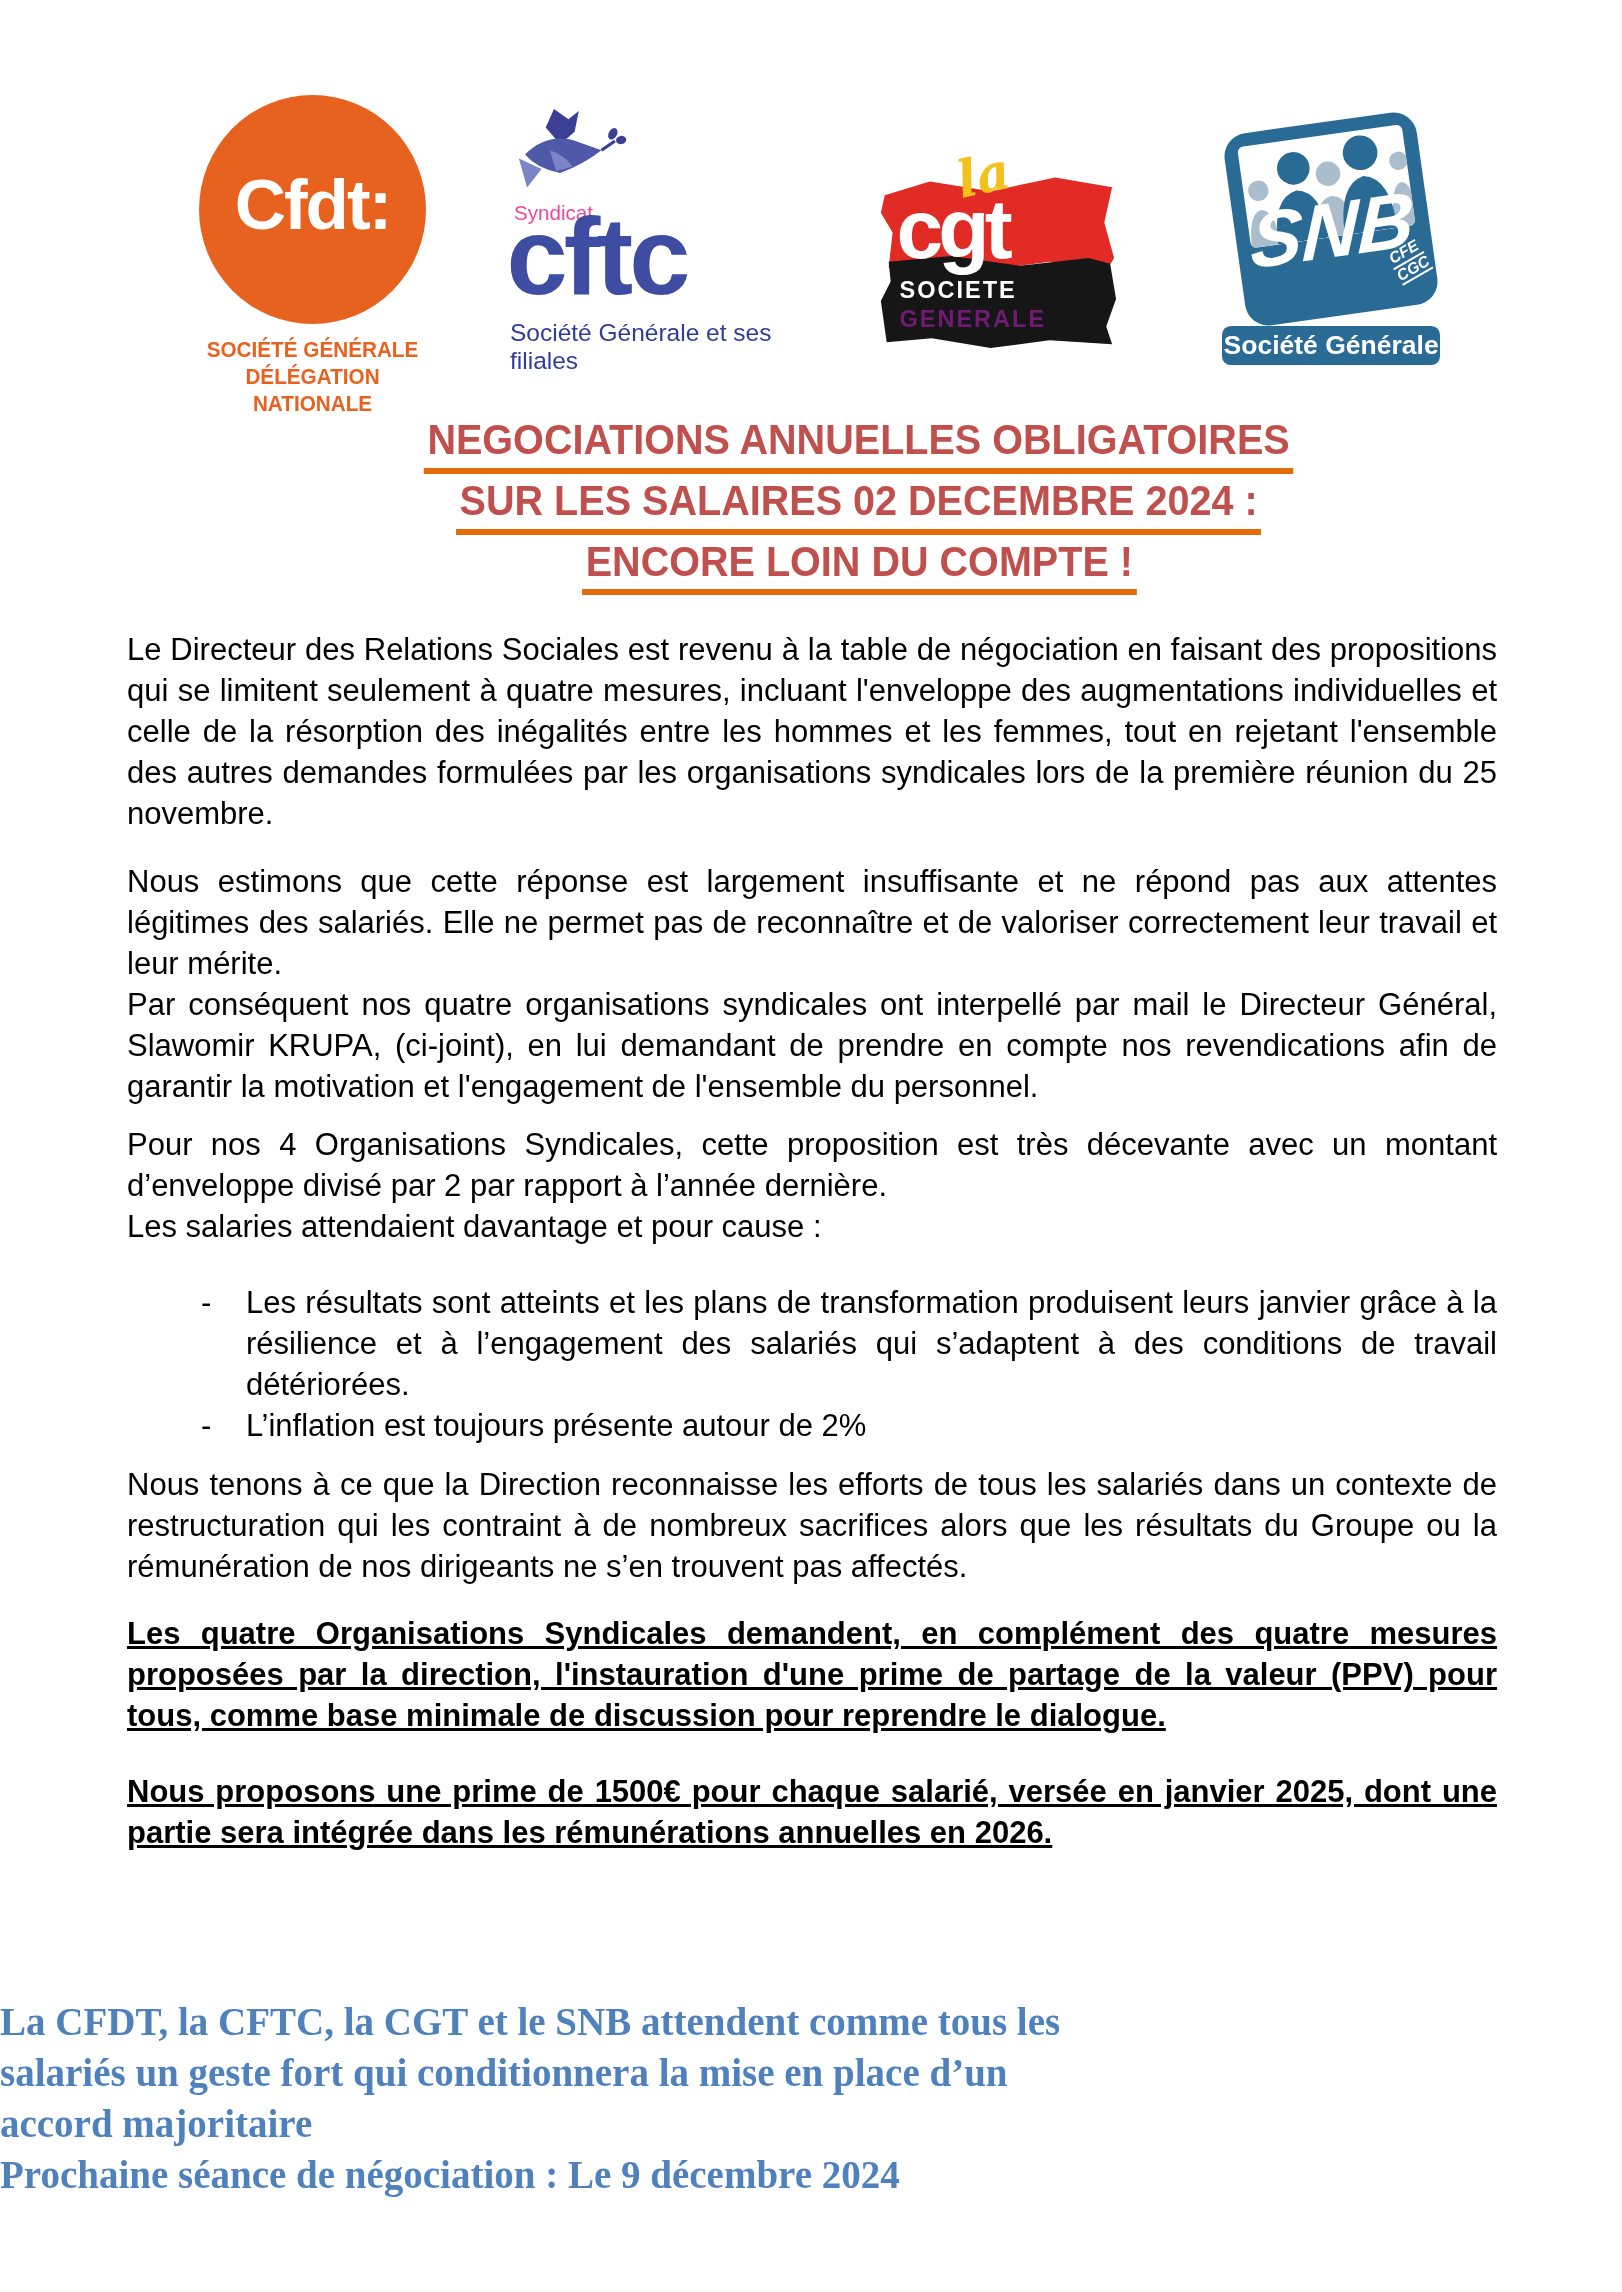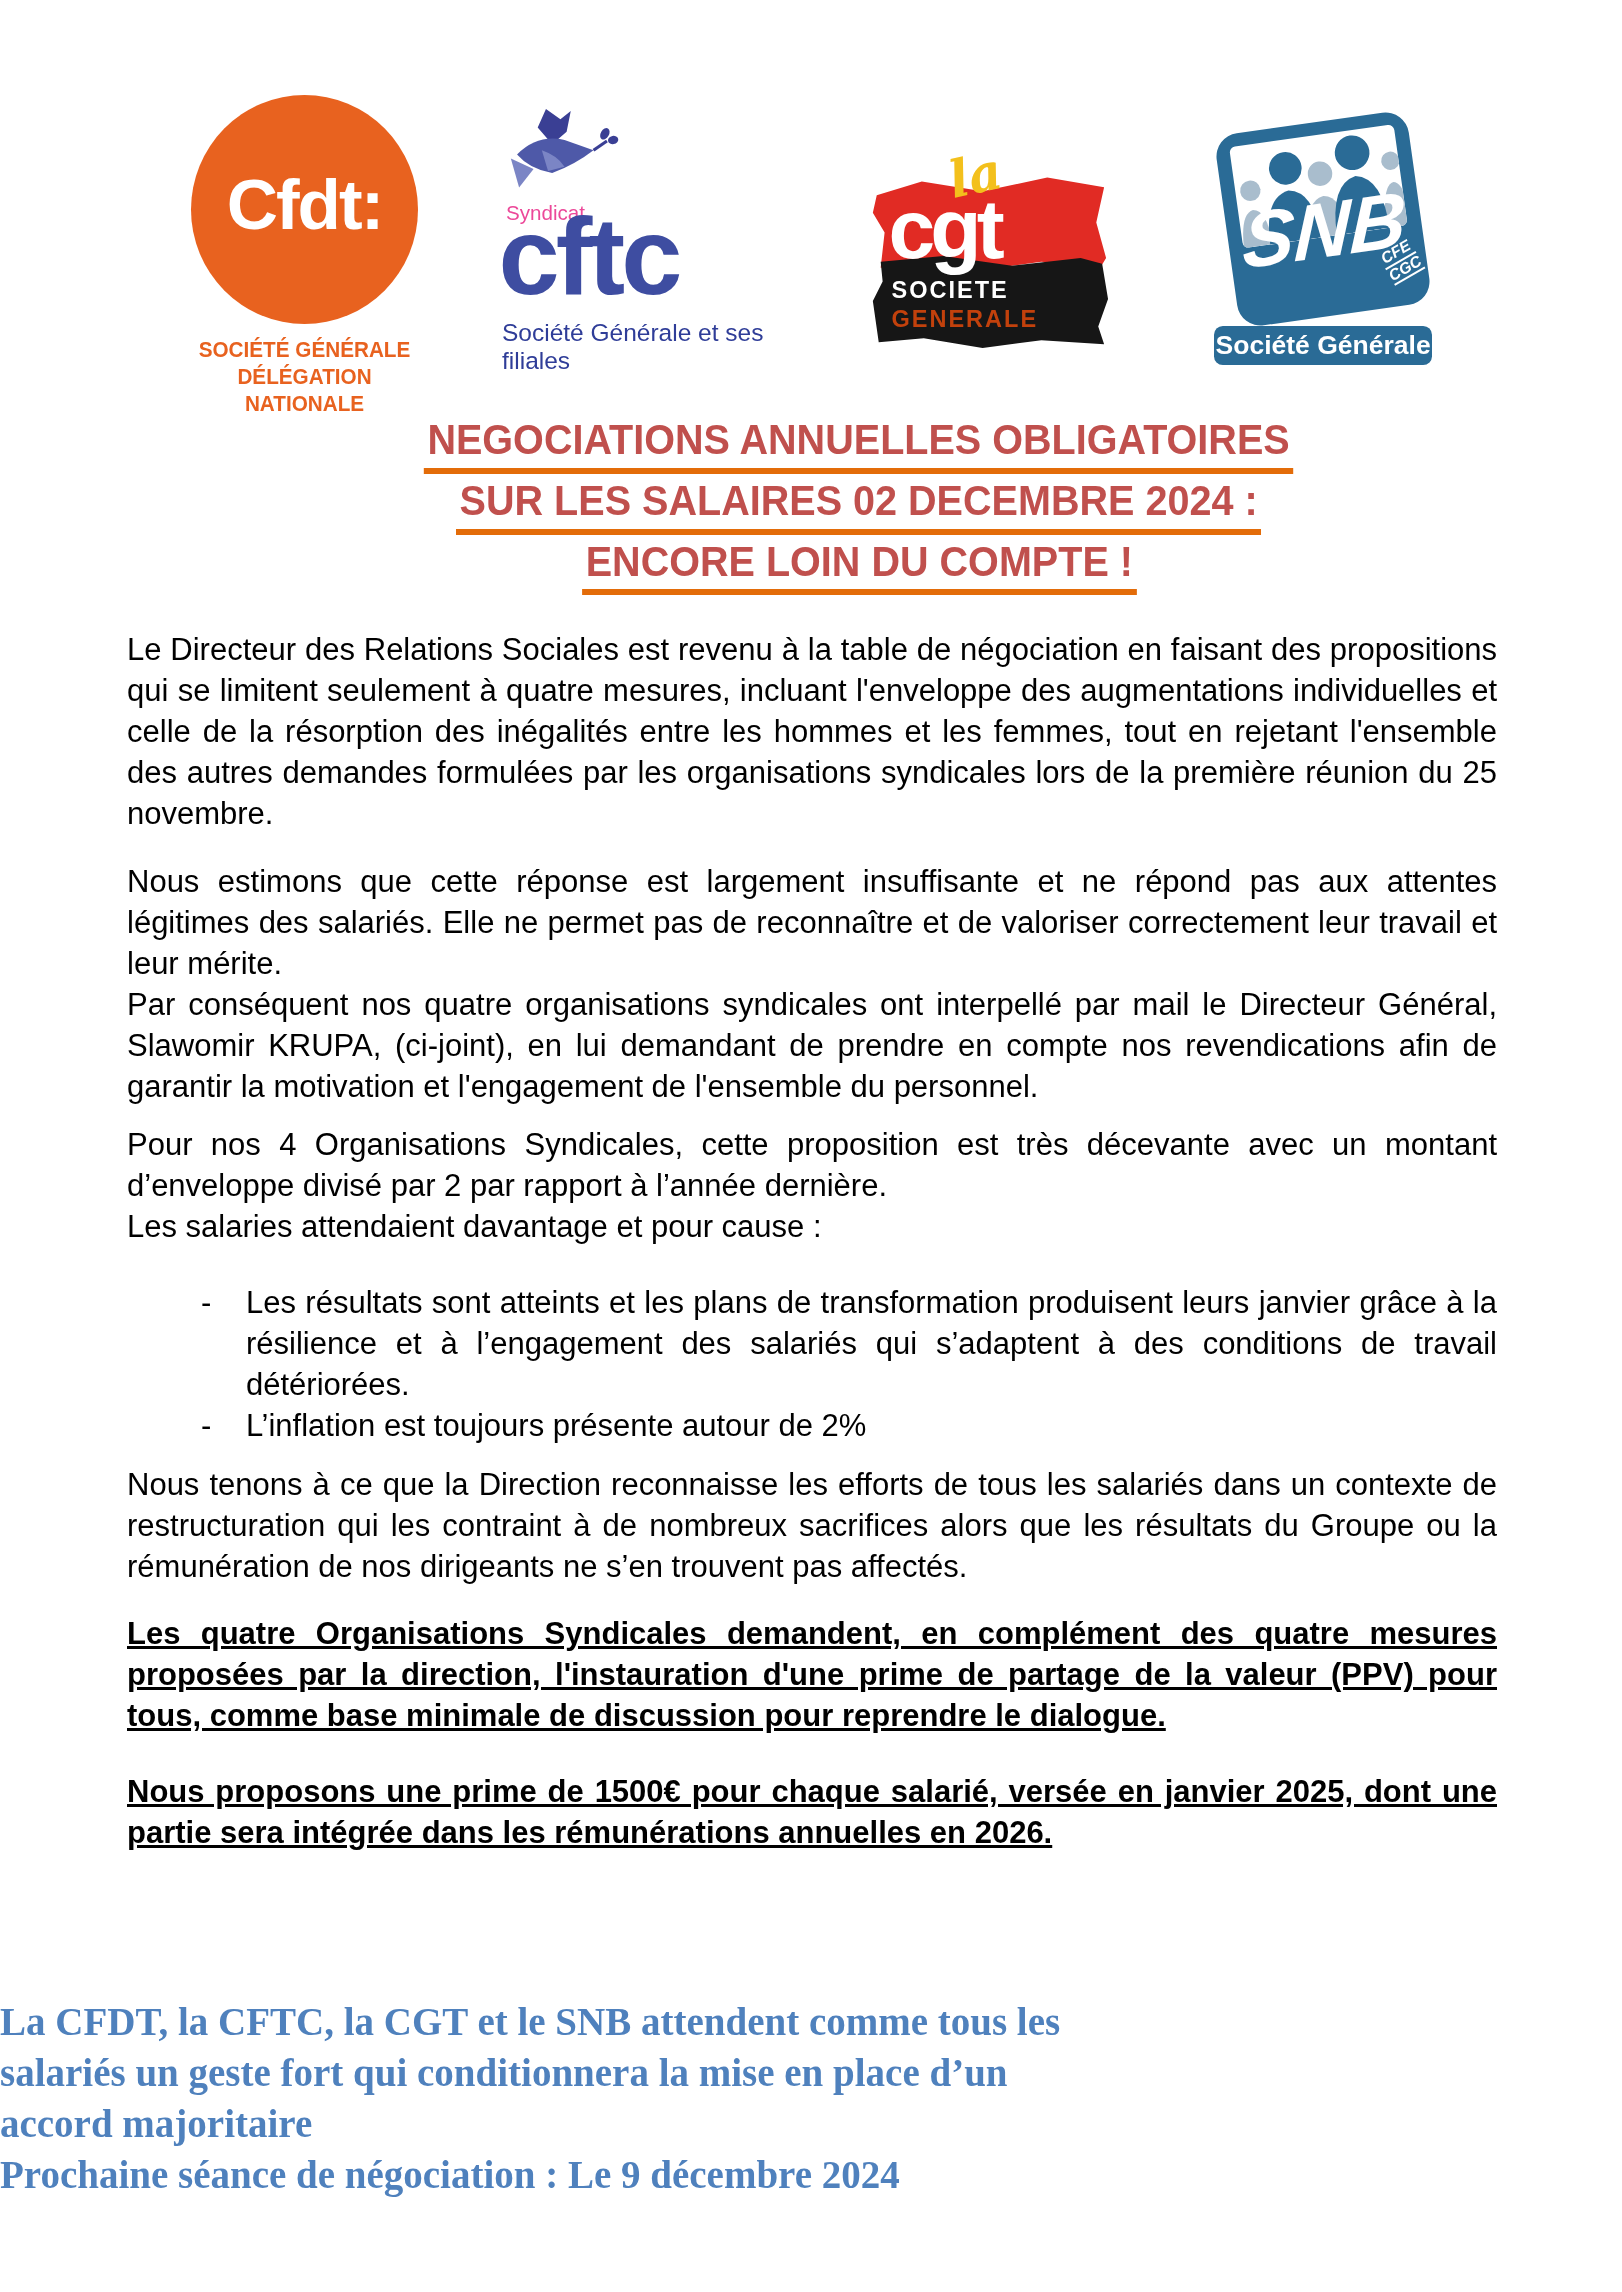--- a/index.html
+++ b/index.html
@@ -7,42 +7,42 @@
     position:relative;
     width:1622px;height:2293px;
     margin:0 auto;
     background:#ffffff;
     font-family:"Liberation Sans",sans-serif;
     color:#000;
     overflow:hidden;
   }
 
   
-  .logos{position:absolute;top:83px;left:128px;width:1343px;height:328px;}
+  .logos{position:absolute;top:83px;left:136px;width:1343px;height:328px;}
 
   
   .cfdt{position:absolute;left:57px;top:11.8px;width:239px;text-align:center;}
   .cfdt-circle{width:227px;height:229px;border-radius:50%;background:#E8621F;position:relative;margin:0 auto;}
   .cfdt-brand{position:absolute;left:0;right:0;top:50%;transform:translateY(-55%);color:#fff;font-size:71px;font-weight:bold;letter-spacing:-2px;}
   .cfdt-caption{margin-top:11.8px;color:#E8621F;font-weight:bold;font-size:22.5px;line-height:27.4px;transform:scaleX(0.92);transform-origin:center;}
 
   
   .cftc{position:absolute;left:345px;top:25.5px;width:328px;height:240px;}
   .cftc-dove{position:absolute;left:25.5px;top:0;width:127px;height:93px;}
   .cftc-syndicat{position:absolute;left:33px;top:92px;font-size:20.6px;color:#ec4899;}
   .cftc-brand{position:absolute;left:25.5px;top:96px;font-size:110px;font-weight:bold;color:#3E4DA1;letter-spacing:-3.9px;line-height:0.92;}
   .cftc-caption{position:absolute;left:29px;top:210px;width:304px;font-size:24.5px;color:#2F3D98;}
 
   
   .cgt{position:absolute;left:737px;top:71px;width:245px;height:198px;}
   .cgt-bg{position:absolute;left:0;top:0;width:245px;height:198px;}
   .cgt-la{position:absolute;left:84px;top:-3.9px;font-family:"DejaVu Serif",serif;font-style:italic;font-weight:bold;color:#F3C01C;font-size:51px;transform:rotate(-12deg);line-height:1;}
   .cgt-brand{position:absolute;left:23.5px;top:33px;color:#ffffff;font-weight:bold;font-size:84px;letter-spacing:-4.9px;line-height:1;}
   .cgt-caption1{position:absolute;left:26.5px;top:123px;color:#fff;font-weight:bold;font-size:23.5px;letter-spacing:2px;}
-  .cgt-caption2{position:absolute;left:26.5px;top:152px;color:#c2410c;font-weight:bold;font-size:23.5px;letter-spacing:2px;}
+  .cgt-caption2{position:absolute;left:26.5px;top:152px;color:#701a75;font-weight:bold;font-size:23.5px;letter-spacing:2px;}
 
   
   .snb{position:absolute;left:1090px;top:35px;width:211px;height:260px;}
   .snb-card{position:absolute;left:7.8px;top:3.9px;width:194px;height:194px;background:#2A6B96;border-radius:23.5px;transform:rotate(-8deg);}
   .snb-photo{position:absolute;left:13.7px;top:12.7px;right:13.7px;height:102px;background:#fff;border-radius:5.9px;overflow:hidden;}
   .snb-photo svg{display:block;width:100%;height:100%;}
   .snb-brand{position:absolute;left:0;right:0;top:69px;text-align:center;font-size:78px;font-weight:bold;font-style:italic;color:#ffffff;transform:skewX(-10deg);line-height:1;}
   .snb-cfe{position:absolute;right:7.8px;bottom:25.5px;transform:rotate(-22deg);color:#fff;font-style:italic;font-weight:bold;font-size:15.7px;line-height:15.7px;text-align:center;}
   .snb-cfe span{display:block;border-bottom:2px solid #fff;padding-bottom:1px;}
   .snb-banner{position:absolute;left:-3.9px;top:208px;width:218px;height:39px;background:#2A6B96;border-radius:8.8px;color:#fff;font-weight:bold;font-size:26.5px;text-align:center;line-height:39px;}

